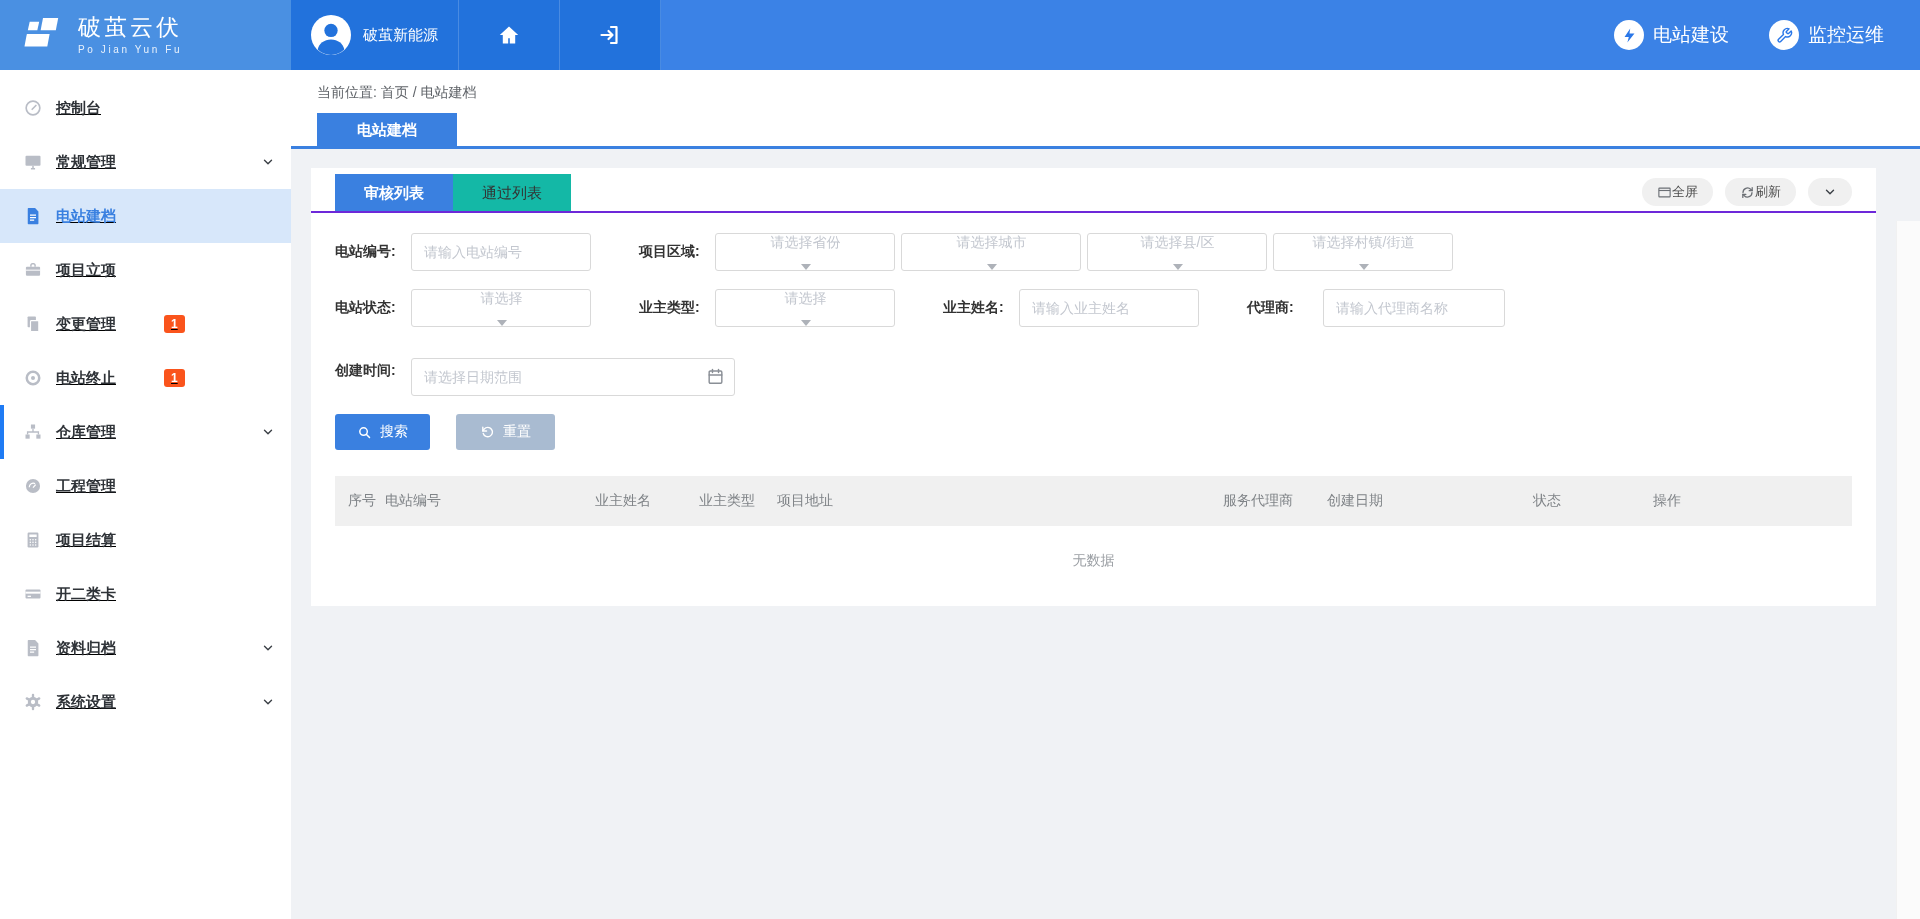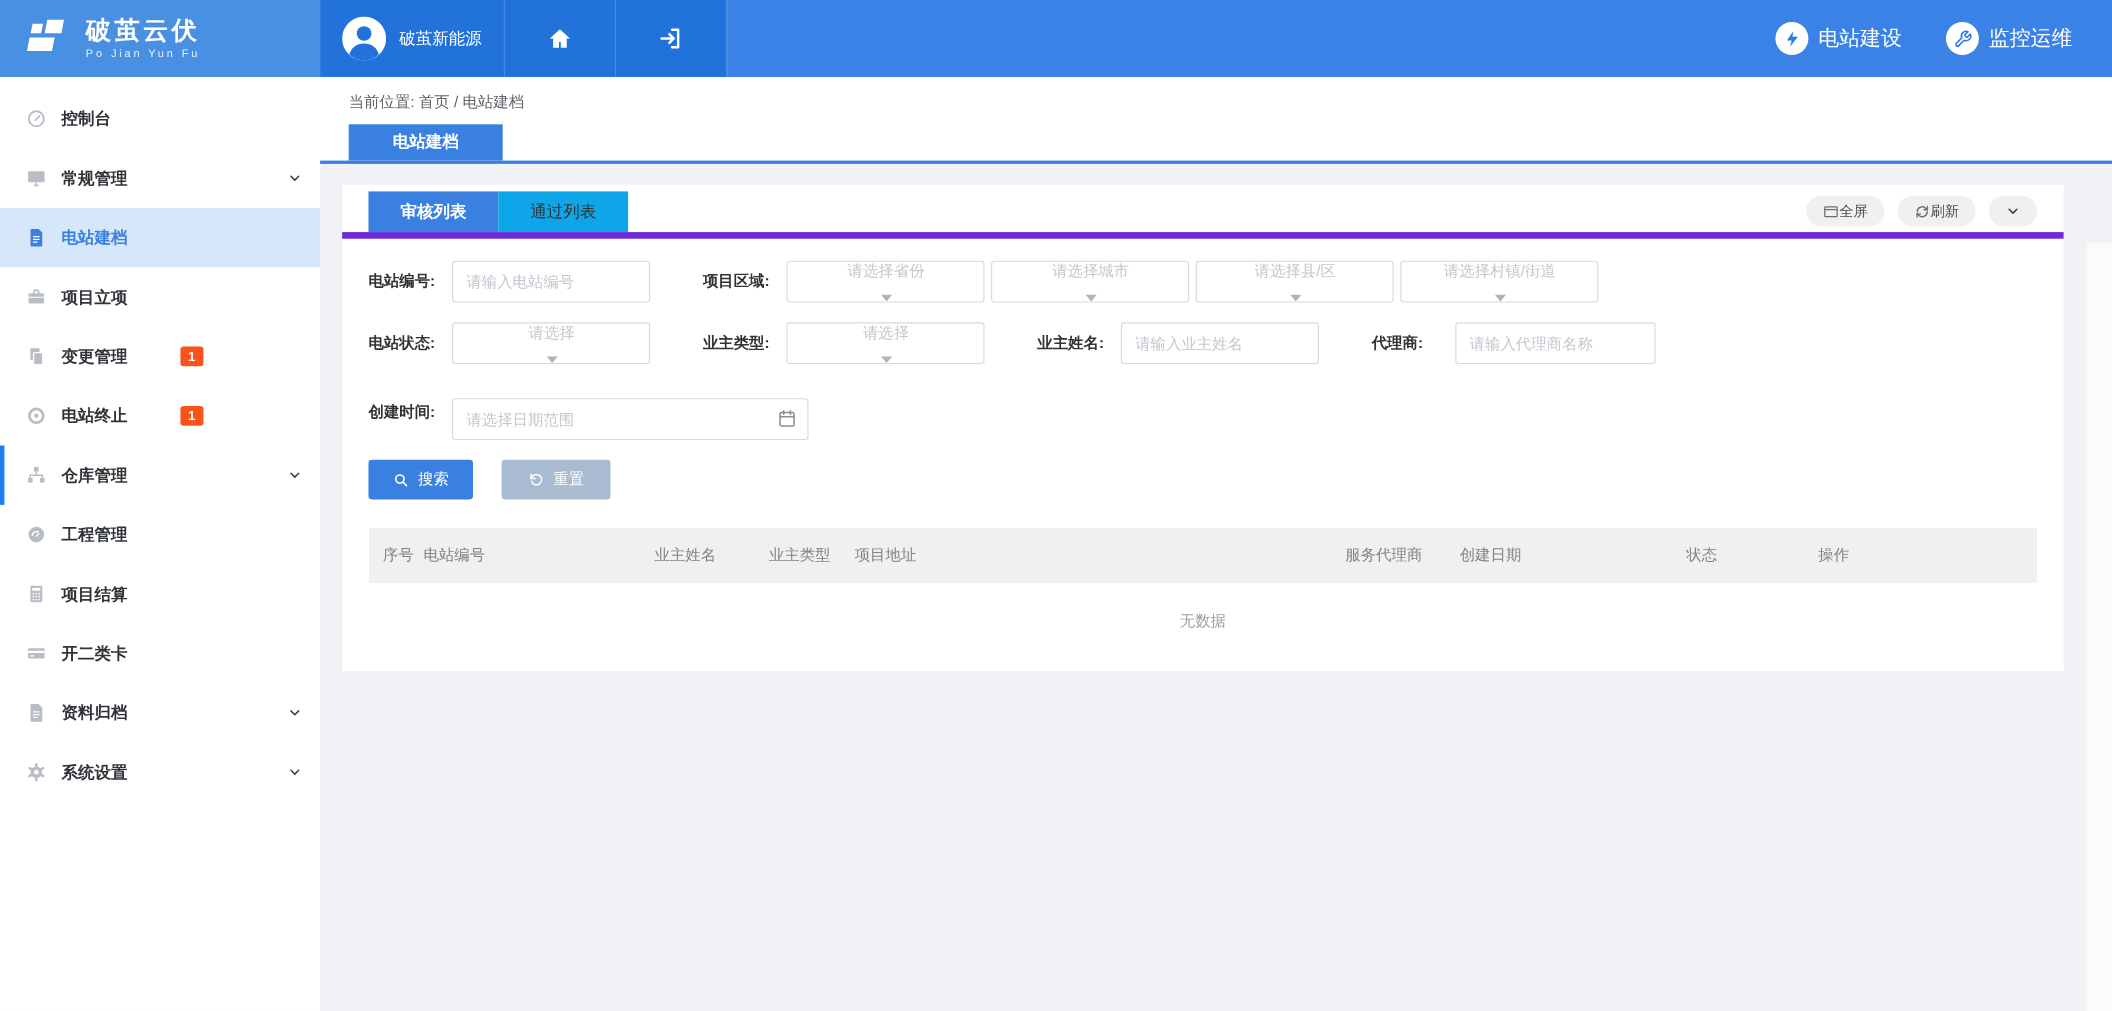--- a/index.html
+++ b/index.html
@@ -1,56 +1,56 @@
 <!DOCTYPE html>
 <html><head>
 <meta charset="utf-8">
 <style>
   * { margin:0; padding:0; box-sizing:border-box; }
   html,body { width:1920px; height:919px; overflow:hidden; font-family:"Liberation Sans","DejaVu Sans",sans-serif; background:#f0f2f5; }
 
   
   .header { height:70px; display:flex; }
   .logo-block { width:291px; flex:none; background:#4a90e2; display:flex; align-items:center; padding-left:20px; gap:12px; }
-  .logo-text .cn { font-size:23px; font-weight:700; color:#fff; letter-spacing:3px; line-height:1.1; }
+  .logo-text .cn { font-size:23px; font-weight:400; color:#fff; letter-spacing:3px; line-height:1.1; }
   .logo-text .en { font-size:10px; color:#e8f1fc; letter-spacing:2.6px; margin-top:3px; }
   .header-dark { display:flex; background:#2272dc; }
   .h-tile { display:flex; align-items:center; justify-content:center; border-right:1px solid rgba(255,255,255,.18); cursor:pointer; }
   .h-tile.user { padding:0 20px; gap:12px; }
   .h-tile.sq { width:101px; }
   .h-user-name { color:#fff; font-size:15px; white-space:nowrap; }
   .header-rest { flex:1; background:#3b82e6; display:flex; align-items:center; justify-content:flex-end; gap:40px; padding-right:36px; }
   .h-nav { display:flex; align-items:center; gap:9px; color:#fff; font-size:19px; cursor:pointer; white-space:nowrap; }
   .h-circle { width:30px; height:30px; border-radius:50%; background:#fff; display:flex; align-items:center; justify-content:center; flex:none; }
 
   
   .layout { display:flex; height:849px; }
-  .sidebar { width:291px; flex:none; background:#fff; padding-top:11px; }
+  .sidebar { width:291px; flex:none; background:#fff; padding-top:11px;text-decoration:underline; }
   .side-item { height:54px; display:flex; align-items:center; padding-left:23px; position:relative; cursor:pointer; color:#2f3338; font-size:15px; font-weight:600; }
   .side-item .ico { width:20px; height:20px; color:#b9bdc6; margin-right:13px; flex:none; }
   .side-item .lbl { width:108px; }
   .side-item.active { background:#d7e7fa; color:#3a80e0; }
   .side-item.active .ico { color:#3a80e0; }
   .side-item.marked::before { content:""; position:absolute; left:0; top:0; bottom:0; width:4px; background:#1f7bf4; }
   .badge { background:#fa541c; color:#fff; font-size:12px; font-weight:700; line-height:1; padding:3px 7px; border-radius:3px; }
   .chev { position:absolute; right:16px; width:14px; height:14px; color:#3a3f45; }
 
   .main { flex:1; background:#f0f2f5; position:relative; overflow:hidden; }
   .topbar { background:#fff; border-bottom:3px solid #3a80e0; padding-top:14px; }
   .crumbs { padding:0 0 11px 26px; font-size:14px; color:#5f6368; }
   .crumbs a { color:#5f6368; text-decoration:none; cursor:pointer; }
   .page-tab { margin-left:26px; width:140px; height:33px; line-height:33px; text-align:center; background:#3a80e0; color:#fff; font-size:15px; font-weight:700; cursor:pointer; }
 
   .content { padding:19px 44px 0 20px; }
   .card { background:#fff; }
 
-  .tabs-row { display:flex; align-items:flex-end; padding:6px 24px 0; border-bottom:6px solid #6d28d9;justify-content:space-between; }
+  .tabs-row { display:flex; align-items:flex-end; padding:6px 24px 0; border-bottom:2px solid #6d28d9;justify-content:space-between; }
   .tab { width:118px; height:37px; line-height:37px; text-align:center; font-size:15px; cursor:pointer; }
   .tab.active { background:#3a80e0; color:#fff; font-weight:700; }
-  .tab.inactive { background:#0ea5e9; color:#333; }
+  .tab.inactive { background:#14b8a6; color:#333; }
   .tools { margin-left:auto; margin-bottom:5px; display:flex; align-items:center; }
   .pill { display:inline-flex; align-items:center; gap:0; height:28px; padding:0 15px; border-radius:14px; background:#f0f0f0; color:#4d4d4d; font-size:13px; border:none; cursor:pointer; }
   .pill + .pill { margin-left:12px; }
 
   .filters { padding:20px 24px 0; }
   .frow { display:flex; align-items:center; margin-bottom:18px; }
   .fgroup { display:flex; align-items:center; }
   .fgroup + .fgroup { margin-left:48px; }
   .flabel { width:76px; flex:none; font-size:14px; color:#333; font-weight:600; white-space:nowrap; }
   .inp { height:38px; width:180px; border:1px solid #d9d9d9; border-radius:3px; padding:0 12px; font-size:14px; color:#333; outline:none; background:#fff; }

